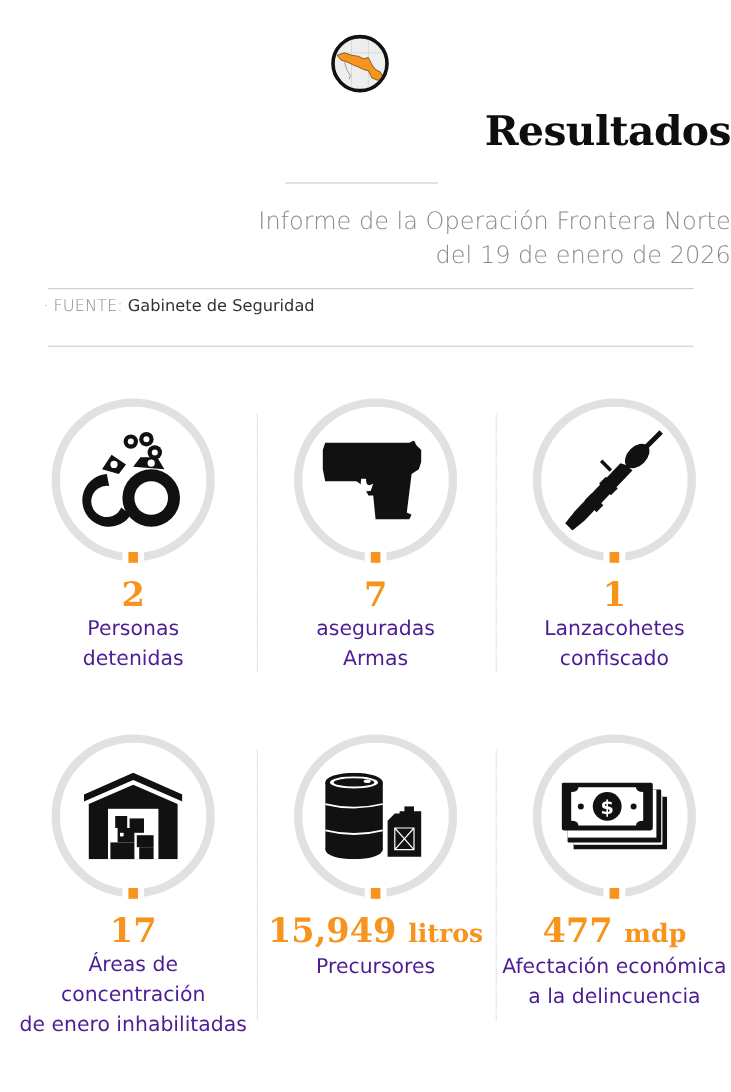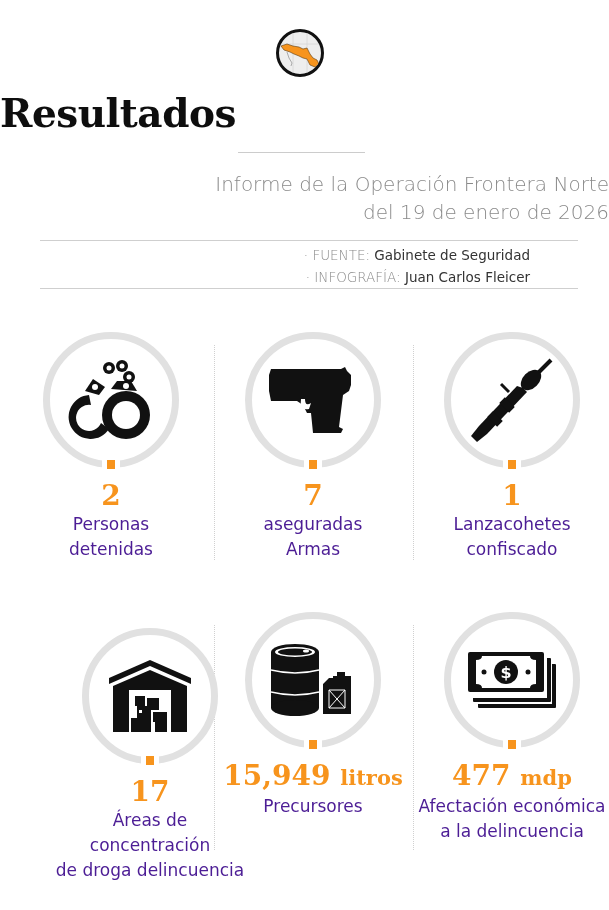--- a/index.html
+++ b/index.html
@@ -1,22 +1,22 @@
 <!DOCTYPE html>
 <html><head>
 <meta charset="utf-8">
 <style>
   html, body { margin:0; padding:0; background:#ffffff; }
   body { width:609px; height:910px; position:relative; overflow:hidden; font-family:"DejaVu Sans", sans-serif; color:#111; }
   .logo { position:absolute; left:276px; top:29px; width:48px; height:48px; border-radius:50%; border:3px solid #111; box-sizing:border-box; background:#eeeeee; overflow:hidden; }
-  .title { position:absolute; left:0; width:609px; top:90px; text-align:left; font-family:"DejaVu Serif", serif; font-weight:bold; font-size:39px; letter-spacing:-0.5px; color:#0e0e0e; }
+  .title { position:absolute; left:0; width:609px; top:90px; text-align:right; font-family:"DejaVu Serif", serif; font-weight:bold; font-size:34px; letter-spacing:-0.5px; color:#0e0e0e; }
   .short-rule { position:absolute; left:238px; width:127px; top:152px; height:1px; background:#cccccc; }
   .subtitle { position:absolute; left:0; width:609px; top:170px; text-align:right; font-family:"DejaVu Sans", sans-serif; font-weight:200; font-size:20px; line-height:28px; color:#8a8a8a; }
   .rule { position:absolute; left:40px; width:538px; height:1px; background:#cfcfcf; }
-  .credits { position:absolute; left:0; width:530px; top:244px; text-align:right; font-size:13.5px; line-height:22px; color:#333; }
+  .credits { position:absolute; left:0; width:530px; top:244px; text-align:left; font-size:13.5px; line-height:22px; color:#333;padding-left:36px; }
   .credits .k { color:#8a8a8a; font-weight:300; }
   .vsep { position:absolute; width:0; border-left:1px dotted #d0d0d0; }
   .card { position:absolute; width:200px; text-align:center; }
   .ring { position:relative; margin:0 auto; width:136px; height:136px; border-radius:50%; border:7px solid #e1e1e1; box-sizing:border-box; }
   .ring .gap { position:absolute; left:50%; bottom:-9px; width:18px; height:11px; margin-left:-9px; background:#fff; }
   .ring .tick { position:absolute; left:50%; bottom:-8px; width:8px; height:9px; margin-left:-4px; background:#f7941d; }
   .ring svg { position:absolute; left:50%; top:50%; transform:translate(-50%,-50%); }
   .value { margin-top:12px; font-family:"DejaVu Serif", serif; font-weight:bold; font-size:28px; line-height:32px; color:#f7941d; }
   .value .unit { font-size:21px; }
   .label { font-size:17px; line-height:25px; color:#4c1d95; }
@@ -33,21 +33,20 @@
 </div>
 <div class="title">Resultados</div>
 <div class="short-rule"></div>
 <div class="subtitle">
   <div>Informe de la Operación Frontera Norte</div>
   <div>del 19 de enero de 2026</div>
 </div>
 <div class="rule" style="top:240px;"></div>
 <div class="credits">
   <div><span class="k">· FUENTE:</span> <span>Gabinete de Seguridad</span></div>
-  <div><span class="k">· INFOGRAFÍA:</span> <span>Juan Carlos Fleicer</span></div>
 </div>
 <div class="rule" style="top:288px;"></div>
 
 <div class="vsep" style="left:214px; top:345px; height:215px;"></div>
 <div class="vsep" style="left:413px; top:345px; height:215px;"></div>
 <div class="vsep" style="left:214px; top:625px; height:225px;"></div>
 <div class="vsep" style="left:413px; top:625px; height:225px;"></div>
 
 <div class="card" style="left:11px; top:332px;">
   <div class="ring">
@@ -111,21 +110,21 @@
     <div class="gap"></div>
       <div class="tick"></div>
   </div>
   <div class="value"><span>1</span></div>
   <div class="label">
     <div>Lanzacohetes</div>
     <div>confiscado</div>
   </div>
 </div>
 
-<div class="card" style="left:11px; top:628px;margin-left:39px;">
+<div class="card" style="left:11px; top:612px;">
   <div class="ring">
     <svg width="82" height="72" viewBox="0 0 82 72">
       <g fill="#111">
         <path d="M0 18 L41 0 L82 18 L82 24 L41 6 L0 24 Z"></path>
         <path d="M4 26 L41 10 L78 26 L78 72 L4 72 Z"></path>
         <rect x="20" y="30" width="42" height="42" fill="#fff"></rect>
         <rect x="26" y="36" width="10" height="10"></rect>
         <rect x="38" y="38" width="12" height="12"></rect>
         <rect x="28" y="46" width="14" height="12"></rect>
         <rect x="22" y="58" width="20" height="14"></rect>
@@ -133,21 +132,21 @@
         <rect x="46" y="62" width="12" height="10"></rect>
         <rect x="30" y="50" width="3" height="3" fill="#fff"></rect>
       </g>
     </svg>
     <div class="gap"></div>
       <div class="tick"></div>
   </div>
   <div class="value"><span>17</span></div>
   <div class="label">
     <div>Áreas de concentración</div>
-    <div>de droga delincuencia</div>
+    <div>de enero inhabilitadas</div>
   </div>
 </div>
 
 <div class="card" style="left:213px; top:612px;">
   <div class="ring">
     <svg width="84" height="72" viewBox="0 0 84 72">
       <g fill="#111">
         <ellipse cx="24" cy="8" rx="24" ry="8"></ellipse>
         <rect x="0" y="8" width="48" height="56"></rect>
         <ellipse cx="24" cy="64" rx="24" ry="8"></ellipse>

